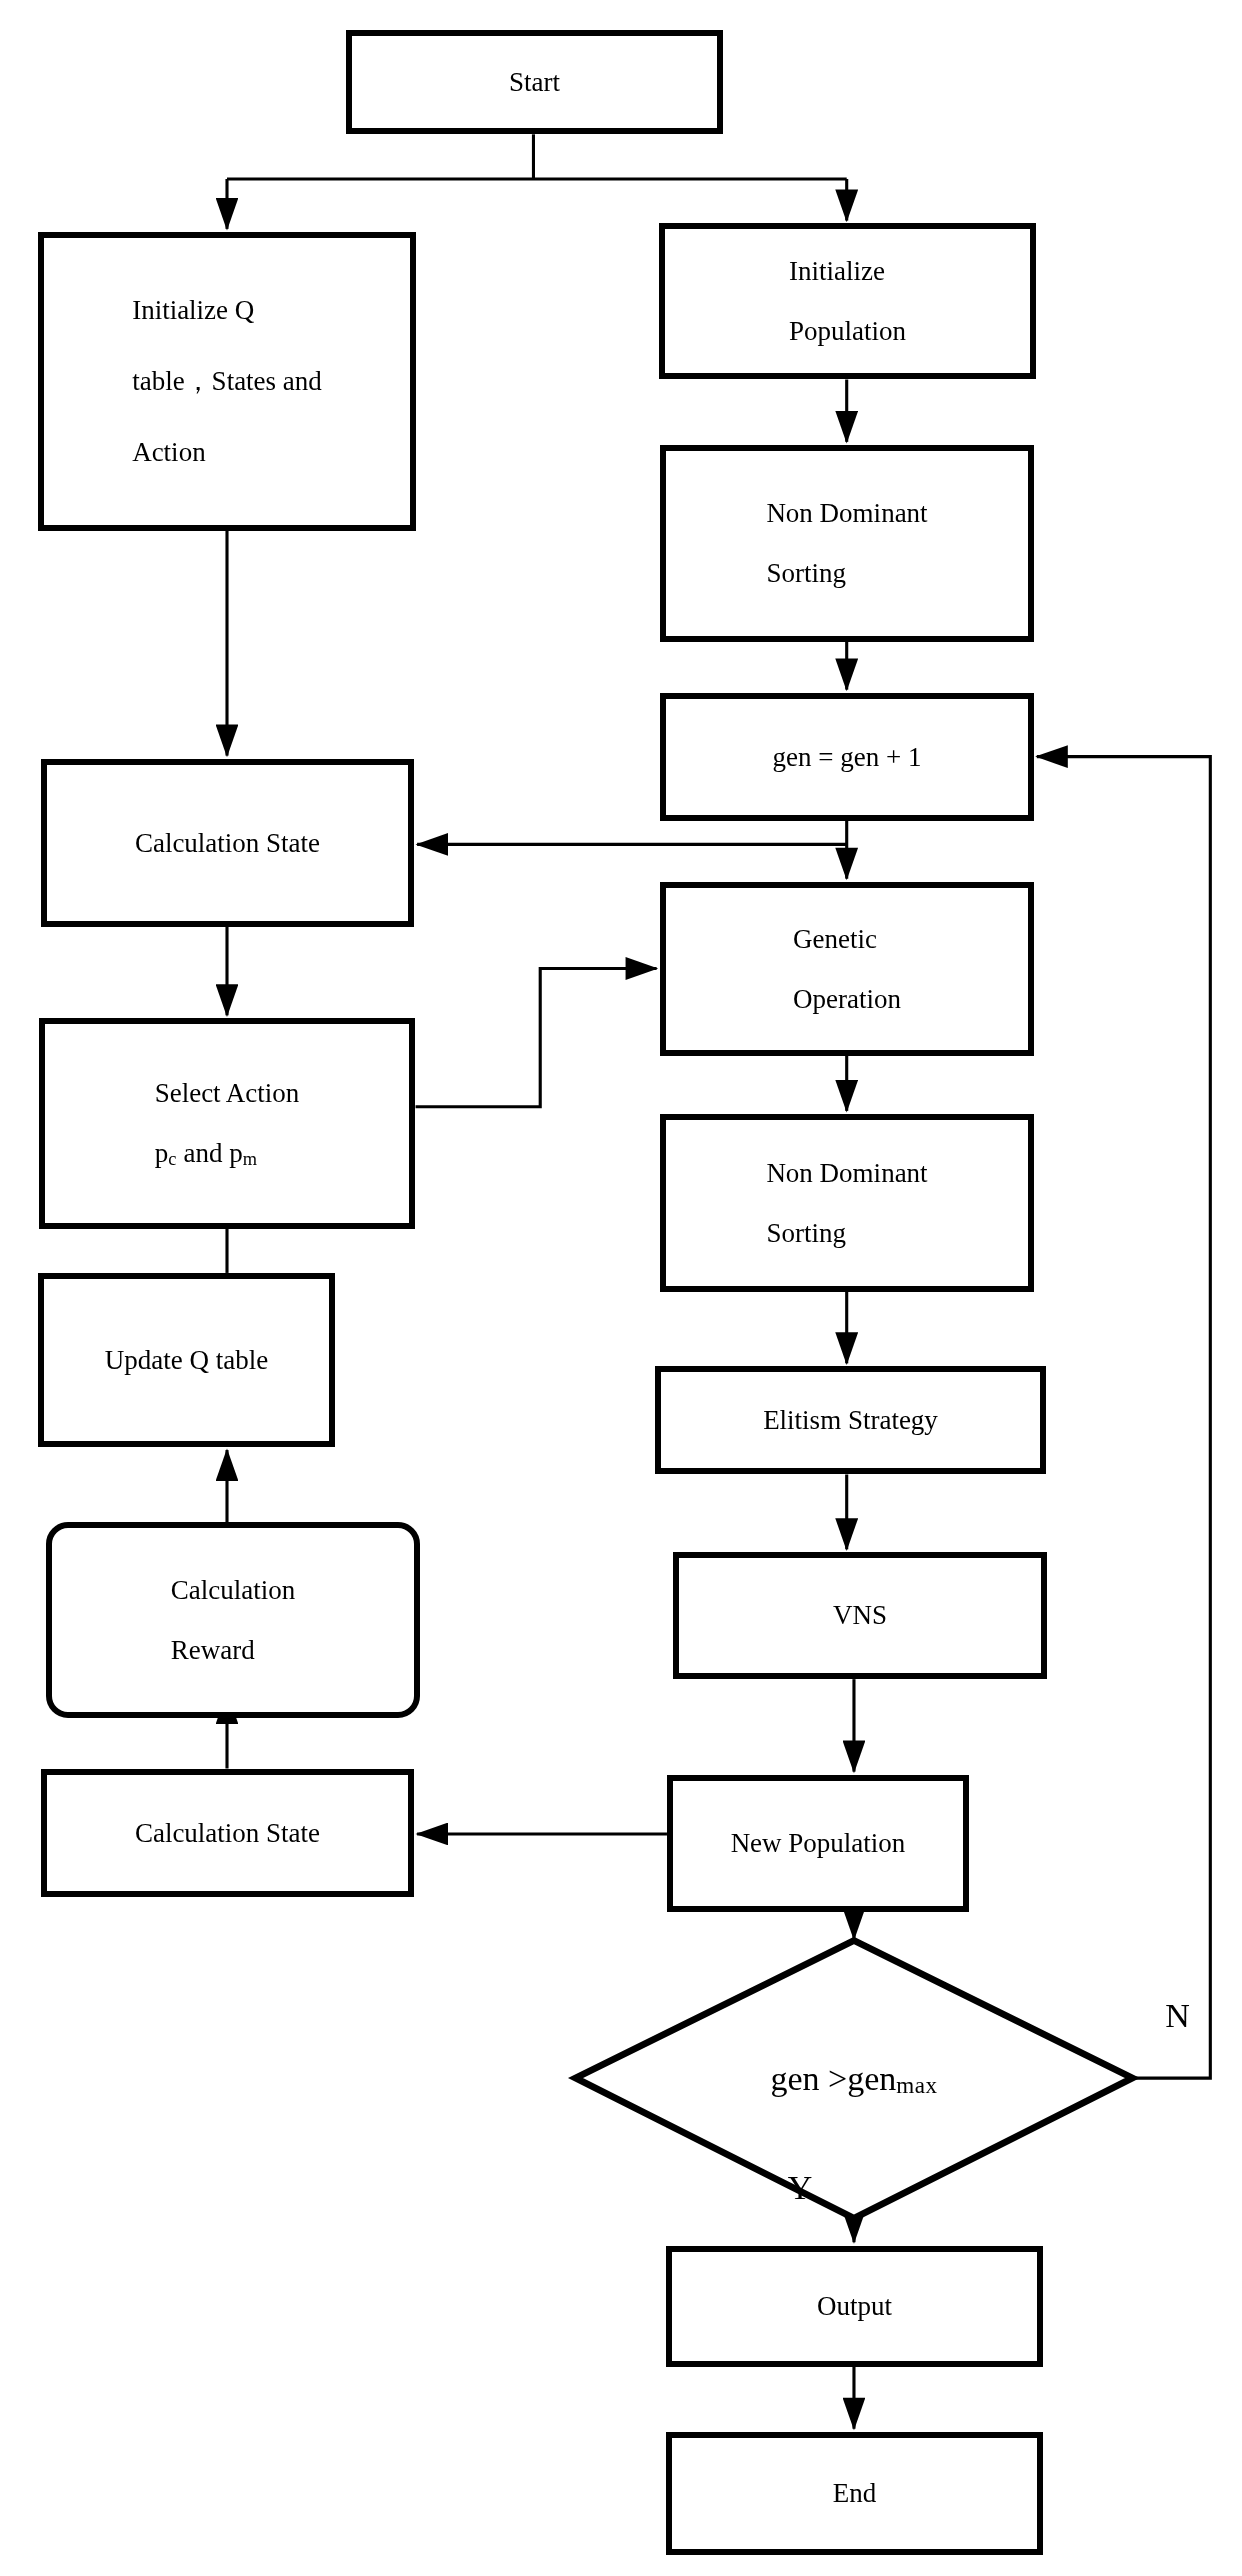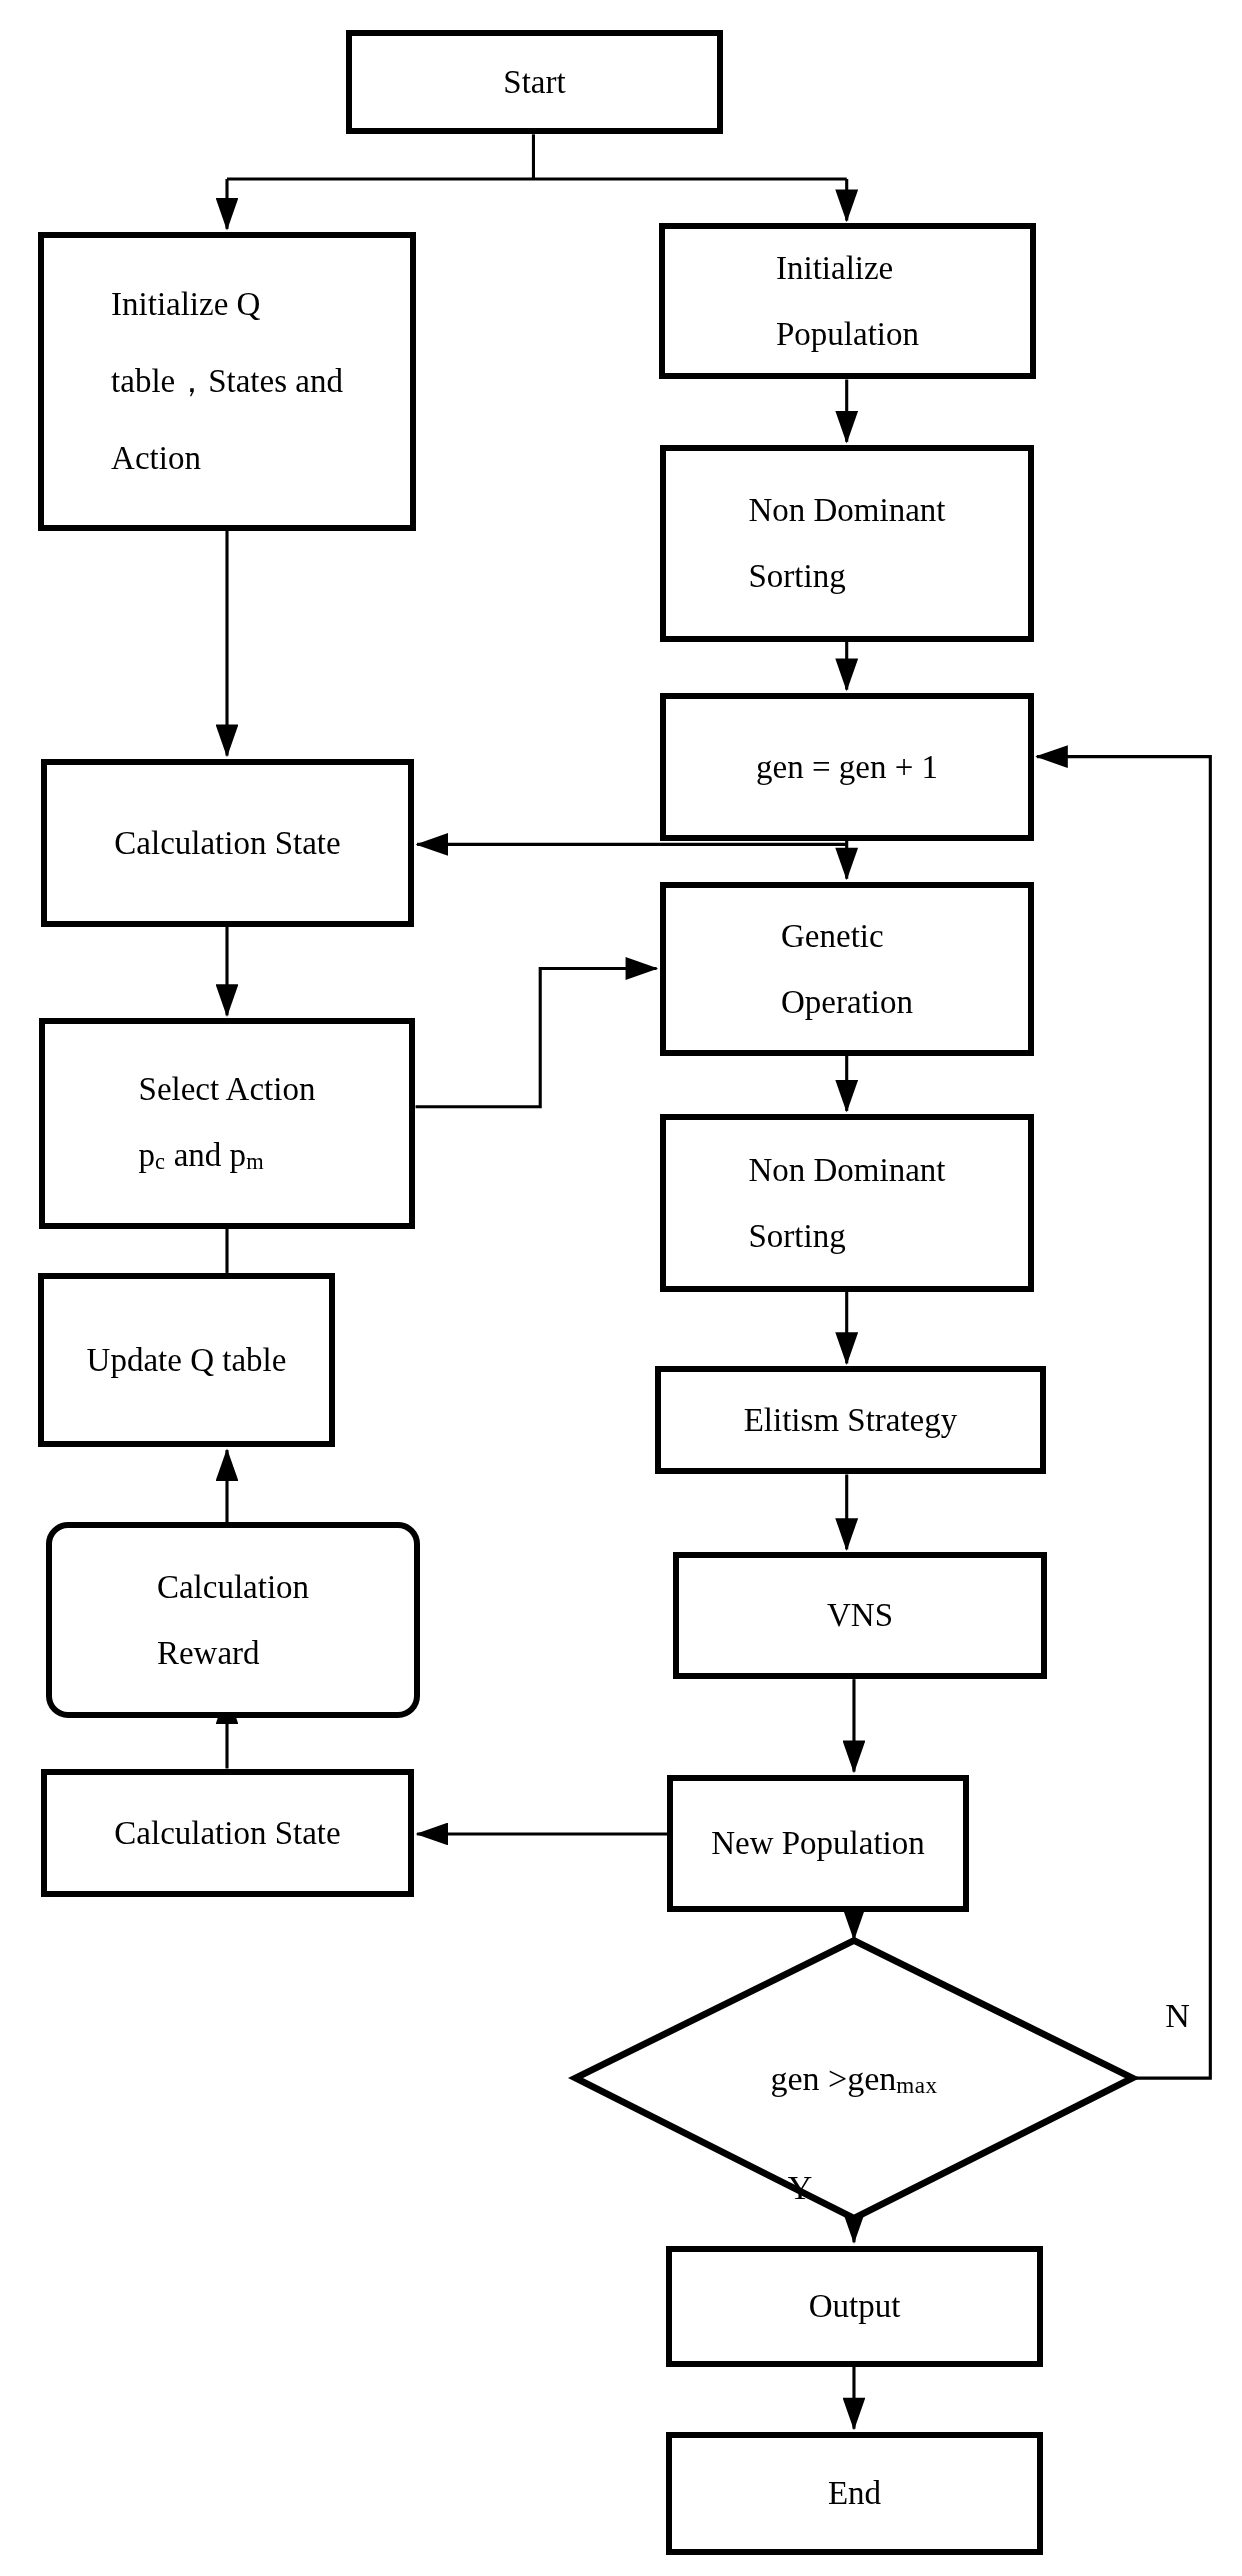--- a/index.html
+++ b/index.html
@@ -14,21 +14,21 @@
   .box{
     position:absolute;
     box-sizing:border-box;
     background:#ffffff;
     border:6.2px solid #000000;
     display:flex;
     flex-direction:column;
     align-items:center;
     justify-content:center;
     text-align:center;
-    font-size:33px;
+    font-size:27px;
     line-height:1;
     z-index:2;
   }
   .lines{display:flex;flex-direction:column;align-items:flex-start;gap:33px;}
   .lines.wide{gap:44px;}
   .sub{font-size:0.68em;vertical-align:-0.14em;letter-spacing:0.02em;}
   .floatlabel{
     position:absolute;z-index:3;font-size:34px;line-height:1;text-align:center;
   }
   #decision-label{
@@ -93,21 +93,21 @@
     </div>
   </div>
 
   <div class="box" style="left:660px;top:445px;width:374px;height:197px;">
     <div class="lines">
       <div>Non Dominant</div>
       <div>Sorting</div>
     </div>
   </div>
 
-  <div class="box" style="left:660px;top:693px;width:374px;height:148px;">
+  <div class="box" style="left:660px;top:693px;width:374px;height:128px;">
     <span>gen = gen + 1</span>
   </div>
 
   <div class="box" style="left:41px;top:759px;width:373px;height:168px;">
     <span>Calculation State</span>
   </div>
 
   <div class="box" style="left:660px;top:882px;width:374px;height:174px;">
     <div class="lines">
       <div>Genetic</div>

